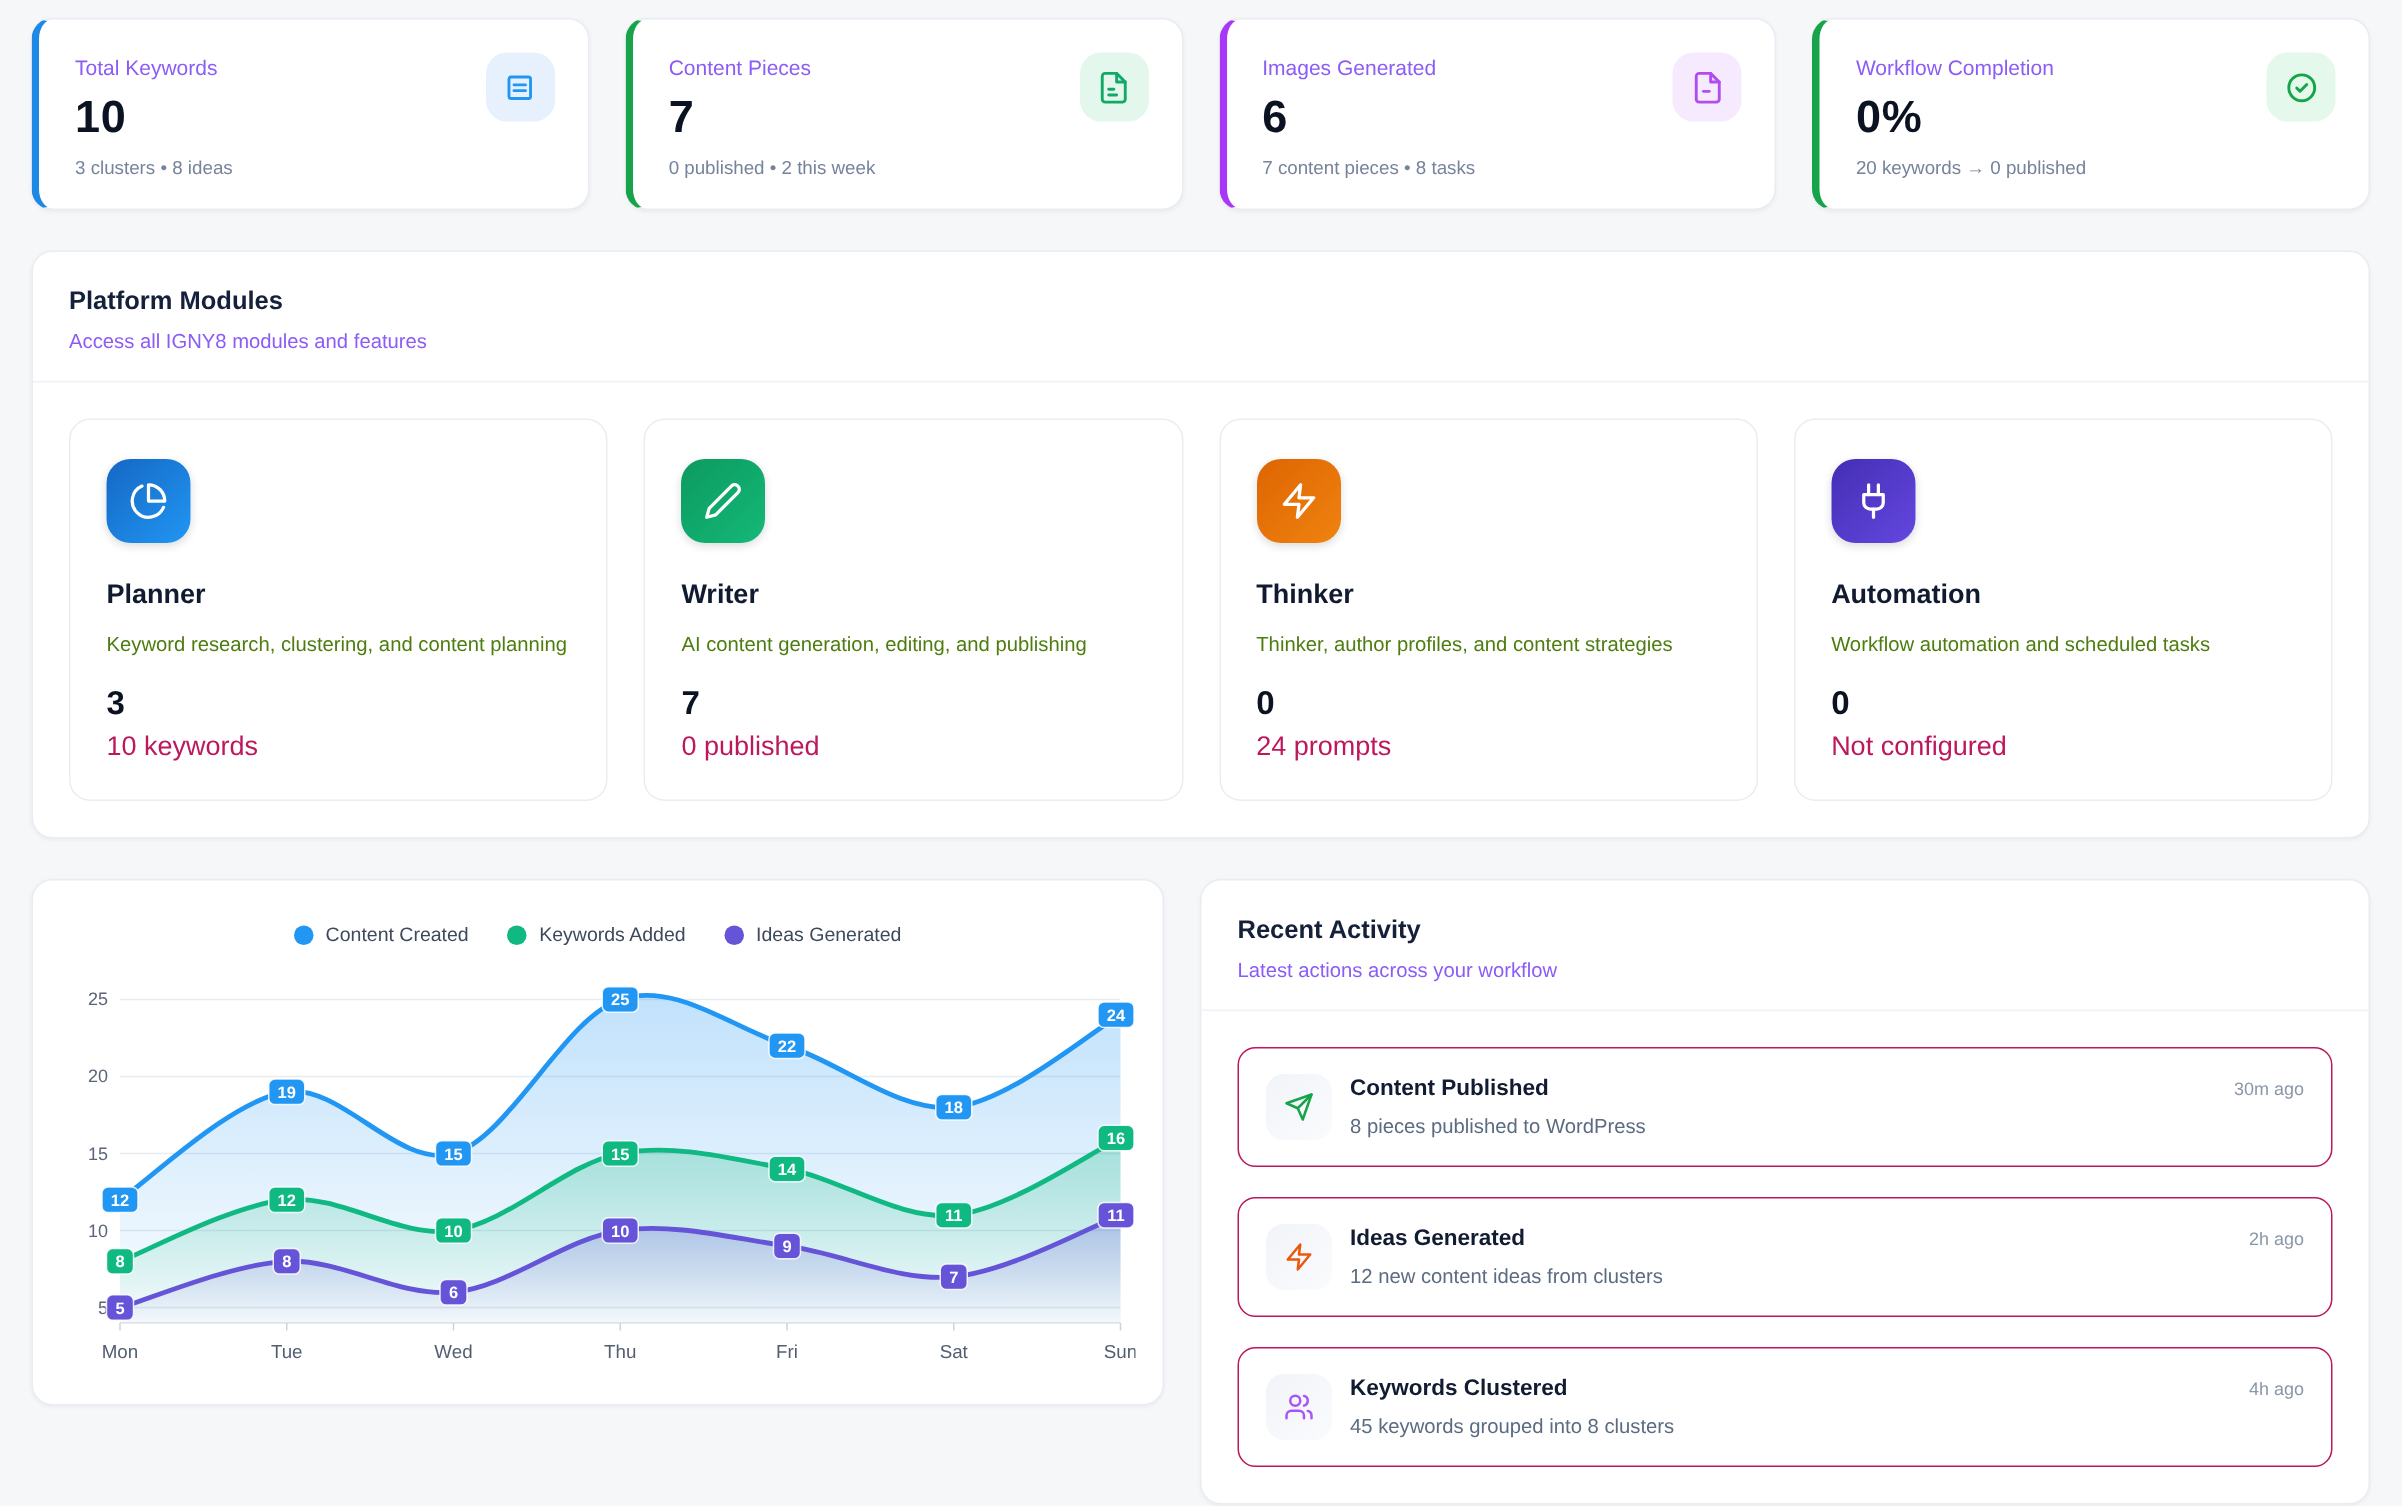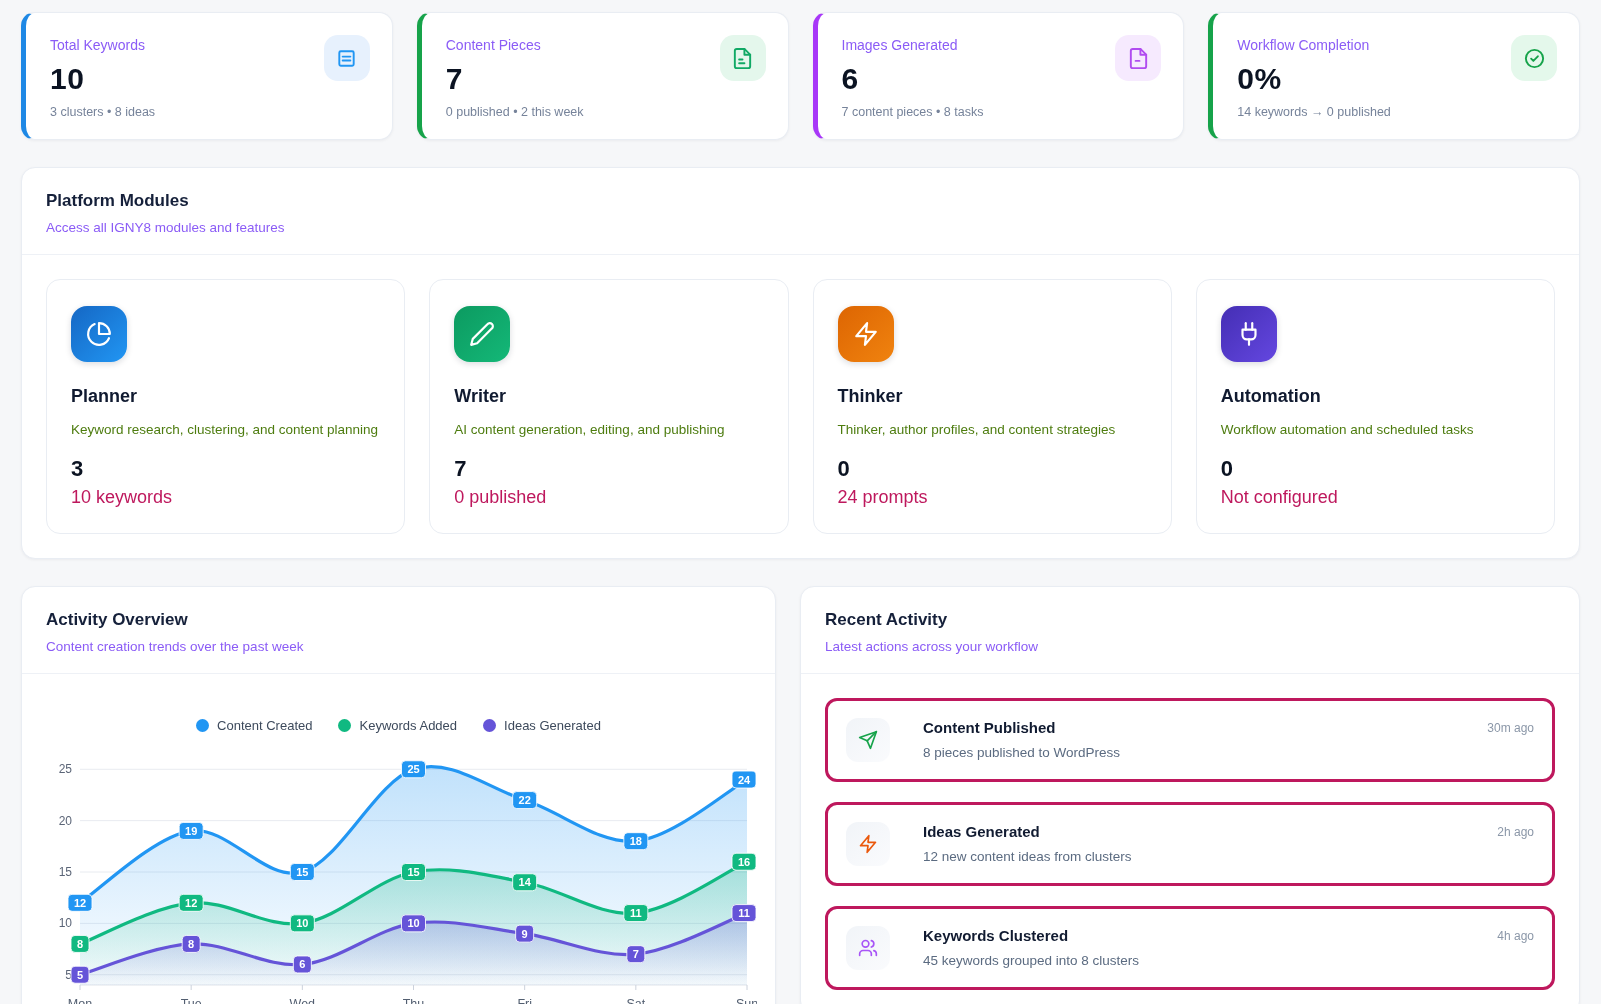--- a/index.html
+++ b/index.html
@@ -54,31 +54,31 @@
   .module-desc { font-size:13.5px; color:#4d7c0f; margin-top:13px; line-height:1.55; }
   .module-value { font-size:22px; font-weight:700; color:#0b1322; margin-top:15px; }
   .module-sub { font-size:18px; color:#be185d; margin-top:5px; }
 
   
   .bottom-row { display:grid; grid-template-columns:755px 1fr; gap:24px; align-items:start; }
 
   
   .chart-body { padding:16px 20px 20px; }
   .chart-legend { display:flex; justify-content:center; gap:26px; margin:12px 0 10px; }
-  .legend-item { display:flex; align-items:center; gap:8px; cursor:pointer;margin-top:16px; }
+  .legend-item { display:flex; align-items:flex-end; gap:8px; cursor:pointer; }
   .legend-dot { width:13px; height:13px; border-radius:50%; }
   .legend-label { font-size:13px; color:#3d4a5c; }
   #activity-chart { display:block; width:715px; height:276px; }
   #activity-chart text { font-family:"Liberation Sans", sans-serif; }
 
   
   .activity-body { padding:24px; display:flex; flex-direction:column; gap:20px; }
   .activity-item {
-    display:flex; align-items:flex-start; gap:33px;
-    border:3px solid #be185d; border-radius:12px; padding:17px 18px;
+    display:flex; align-items:flex-start; gap:12px;
+    border:1px solid #be185d; border-radius:12px; padding:17px 18px;
     background:#fff;
   }
   .activity-icon {
     width:44px; height:44px; border-radius:12px; flex:0 0 44px;
     background:linear-gradient(135deg,#f1f4f8,#fafbfd);
     display:flex; align-items:center; justify-content:center;
   }
   .activity-icon svg { width:20px; height:20px; }
   .activity-text { flex:1; padding-top:1px; }
   .activity-title { font-size:15px; font-weight:700; color:#111b31; }
@@ -128,21 +128,21 @@
           <path d="M14 2H6a2 2 0 0 0-2 2v16a2 2 0 0 0 2 2h12a2 2 0 0 0 2-2V8z"></path>
             <polyline points="14 2 14 8 20 8"></polyline>
             <line x1="9" y1="14.5" x2="13" y2="14.5"></line>
         </svg>
       </div>
     </div>
 
     <div class="stat-card" style="--accent: #16a34a;">
       <div class="stat-label">Workflow Completion</div>
       <div class="stat-value">0%</div>
-      <div class="stat-sub">14 keywords → 0 published</div>
+      <div class="stat-sub">20 keywords → 0 published</div>
       <div class="stat-icon" style="background: rgb(228, 248, 235); color: rgb(22, 163, 74);">
         <svg viewBox="0 0 24 24" fill="none" stroke="currentColor" stroke-width="2" stroke-linecap="round" stroke-linejoin="round">
           <circle cx="12" cy="12" r="9"></circle>
             <path d="m8.5 12.2 2.3 2.3 4.7-4.8"></path>
         </svg>
       </div>
     </div>
   </div>
 
   <div class="panel">
@@ -202,24 +202,20 @@
         <div class="module-desc">Workflow automation and scheduled tasks</div>
         <div class="module-value">0</div>
         <div class="module-sub">Not configured</div>
       </div>
     </div>
   </div>
 
   <div class="bottom-row">
 
     <div class="panel">
-      <div class="panel-header">
-        <div class="panel-title">Activity Overview</div>
-        <div class="panel-sub">Content creation trends over the past week</div>
-      </div>
       <div class="chart-body">
         <div class="chart-legend">
           <div class="legend-item">
             <span class="legend-dot" style="background: rgb(33, 150, 243);"></span>
             <span class="legend-label">Content Created</span>
           </div>
           <div class="legend-item">
             <span class="legend-dot" style="background: rgb(16, 185, 129);"></span>
             <span class="legend-label">Keywords Added</span>
           </div>

